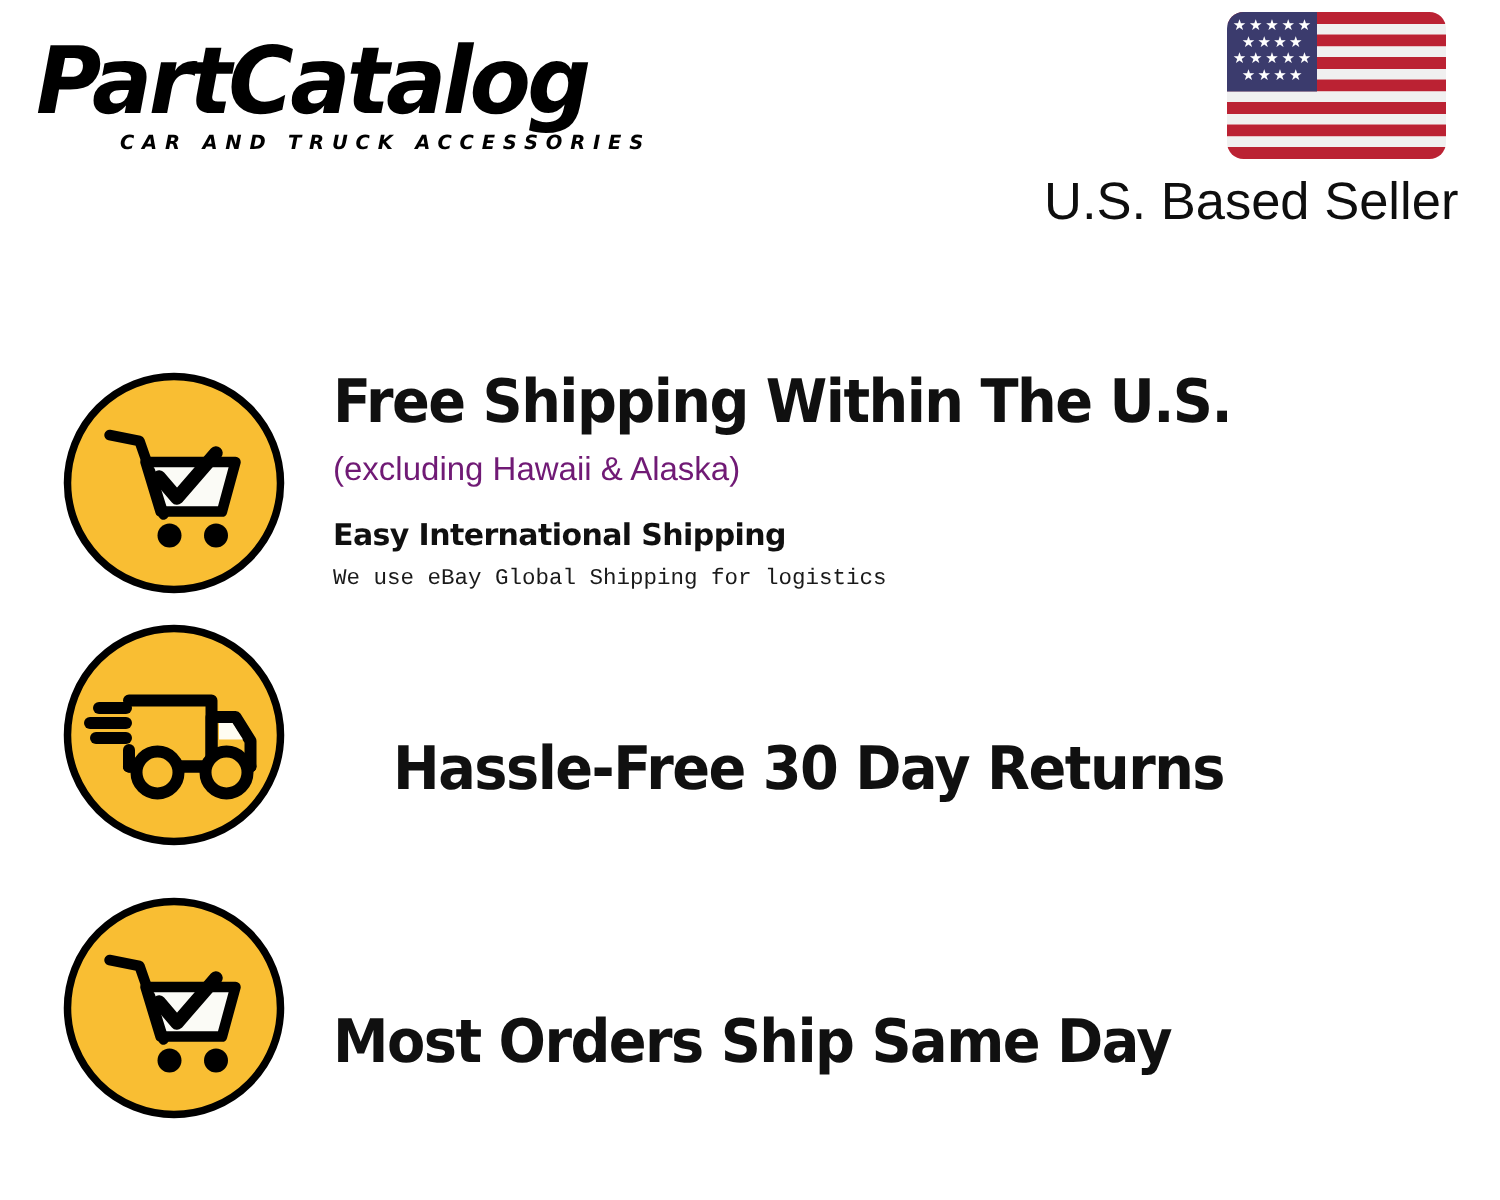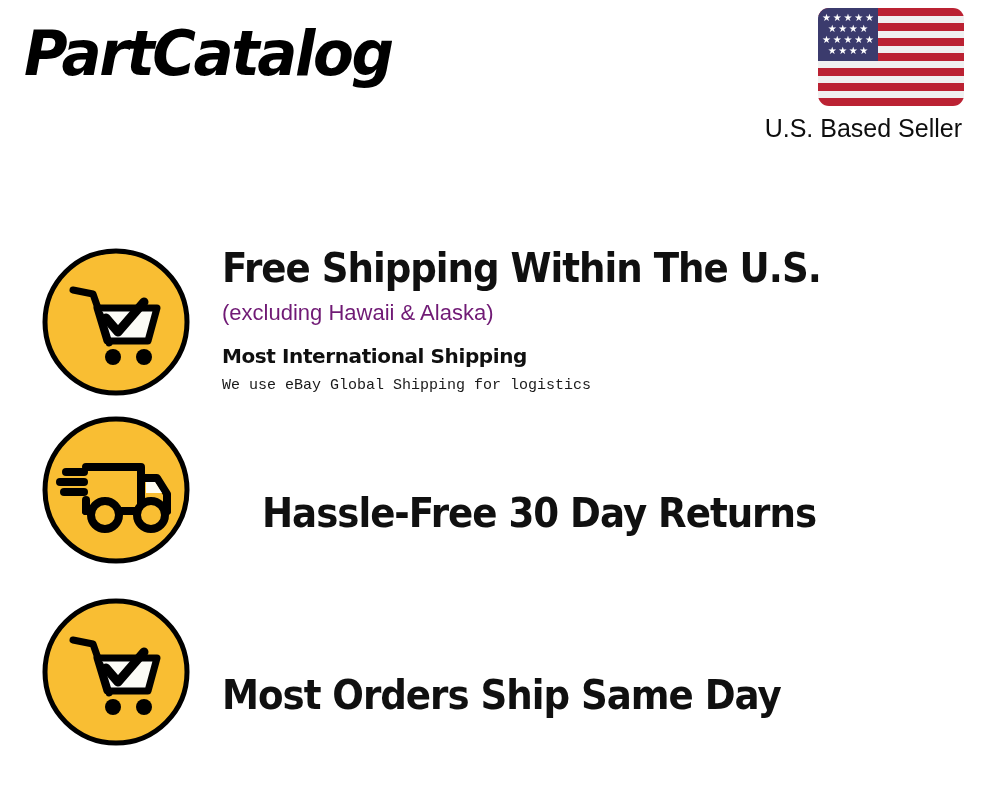--- a/index.html
+++ b/index.html
@@ -98,21 +98,21 @@
     align-items: center;
   }
   .star-row.offset { padding: 0 6px; }
   .star {
     color: #ffffff;
     font-size: 10px;
     line-height: 10px;
   }
   .seller-text {
     font-family: "Liberation Sans", sans-serif;
-    font-size: 25px;
+    font-size: 35px;
     font-weight: normal;
     color: #0e0e0e;
     margin-top: 4px;
     margin-right: 2px;
     white-space: nowrap;
   }
 
   
   .features {
     position: absolute;
@@ -180,20 +180,21 @@
     white-space: nowrap;
   }
 </style>
 </head>
 <body>
 
 <div class="header">
 
   <div class="brand-logo">
     <div class="brand-wordmark">PartCatalog</div>
+    <div class="brand-tagline">CAR AND TRUCK ACCESSORIES</div>
   </div>
 
   <div class="seller-badge">
     <div class="flag">
       <div class="flag-stripes">
         <div class="stripe-red"></div>
         <div class="stripe-white"></div>
         <div class="stripe-red"></div>
         <div class="stripe-white"></div>
         <div class="stripe-red"></div>
@@ -249,21 +250,21 @@
       <path d="M56 62 L116 62 L107 94 L67 94 Z" fill="#fbfbf6"></path>
       <path d="M57 62 L117 62 L108 95 L67 95 Z" fill="none" stroke="#000000" stroke-width="7" stroke-linejoin="round"></path>
       <path d="M60 68 L69 97" fill="none" stroke="#000000" stroke-width="7" stroke-linecap="round" stroke-linejoin="round"></path>
       <path d="M66 72 L78 86 L104 56" fill="none" stroke="#000000" stroke-width="9" stroke-linecap="round" stroke-linejoin="round"></path>
       <circle cx="73" cy="111" r="8" fill="#000000"></circle>
       <circle cx="104" cy="111" r="8" fill="#000000"></circle>
     </svg>
     <div class="feature-body">
       <div class="feature-title">Free Shipping Within The U.S.</div>
       <div class="feature-note">(excluding Hawaii &amp; Alaska)</div>
-      <div class="feature-sub-title">Most International Shipping</div>
+      <div class="feature-sub-title">Easy International Shipping</div>
       <div class="feature-sub-text">We use eBay Global Shipping for logistics</div>
     </div>
   </div>
 
   <div class="feature-row" id="row-returns">
     <svg class="icon-badge" viewBox="0 0 152 152">
       <circle cx="76" cy="76" r="71" fill="#f9be33" stroke="#000000" stroke-width="5"></circle>
       <path d="M46 53 L101 53 L101 97 L46 97" fill="none" stroke="#000000" stroke-width="8" stroke-linejoin="round" stroke-linecap="round"></path>
       <path d="M101 64 L117 64 L127 80 L127 97 L101 97 Z" fill="none" stroke="#000000" stroke-width="8" stroke-linejoin="round"></path>
       <path d="M106 68 L115 68 L122 79 L106 79 Z" fill="#fffdf2"></path>

